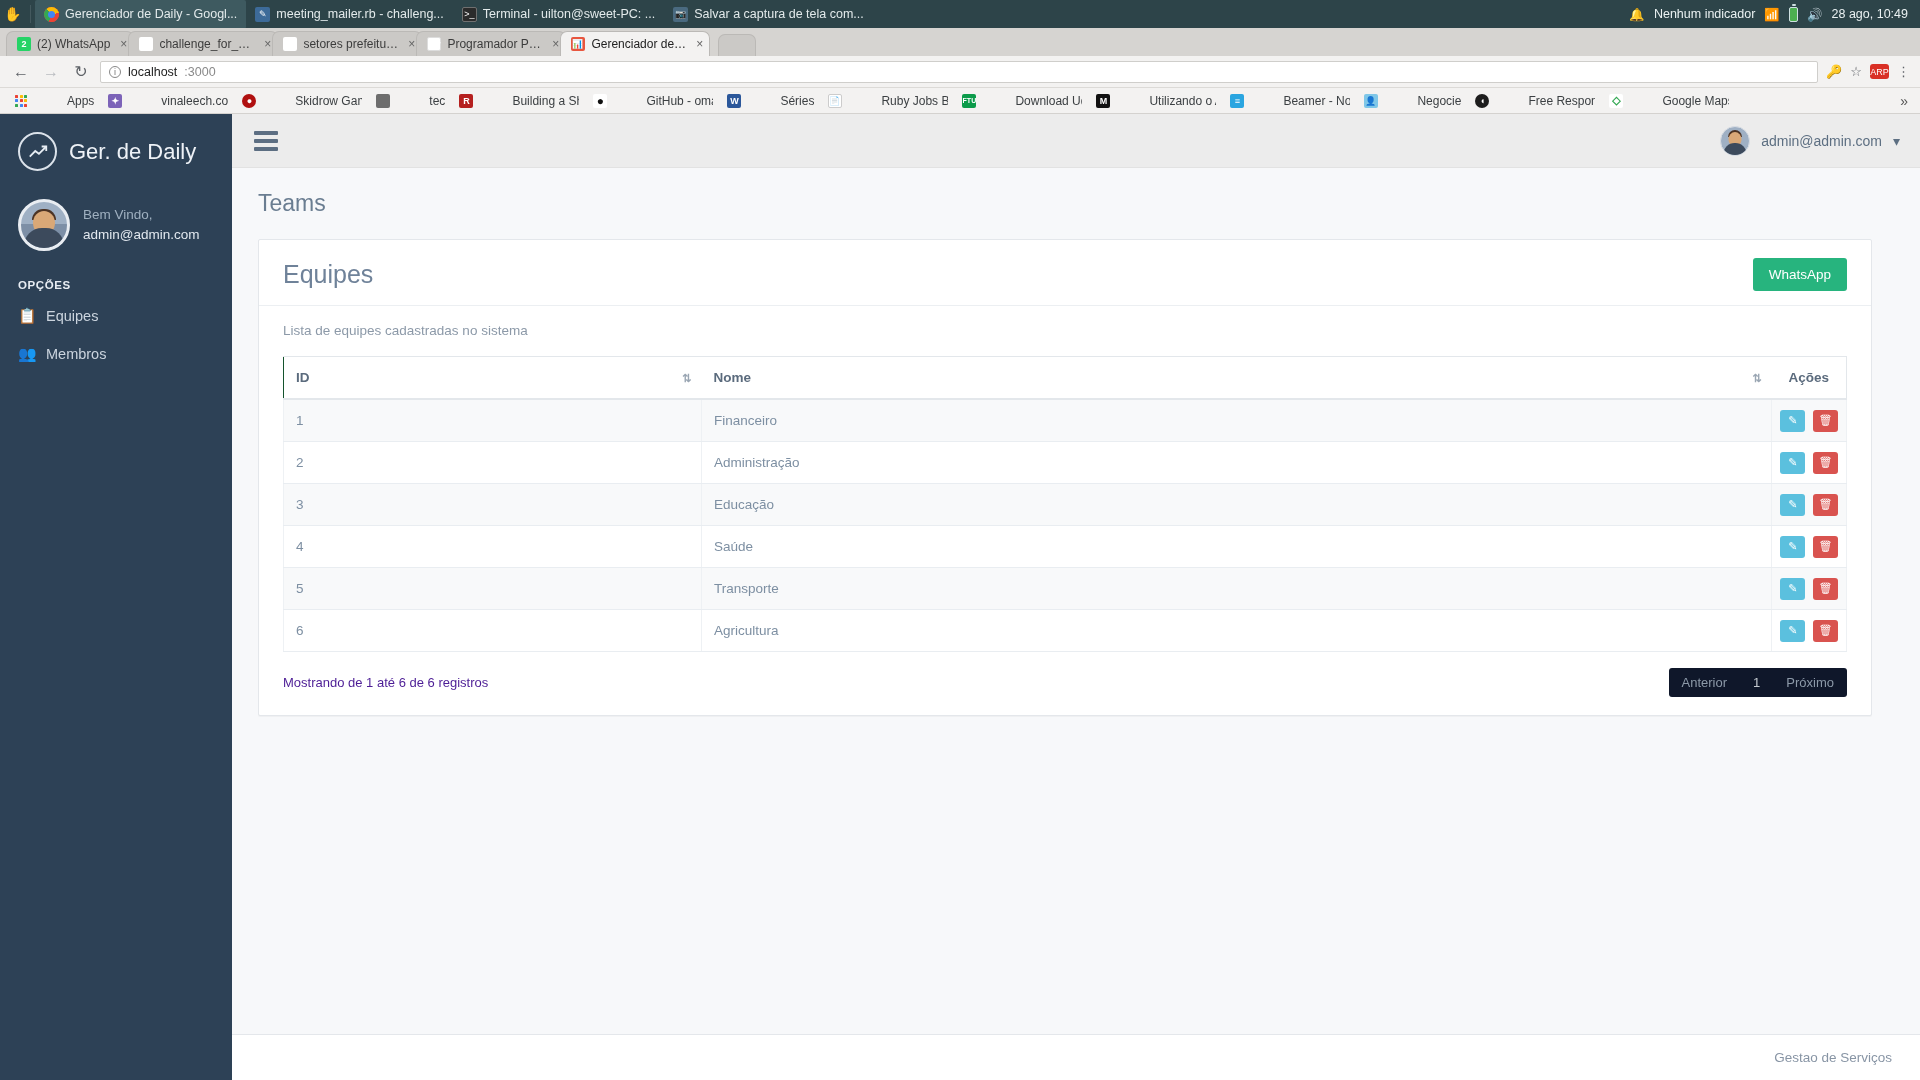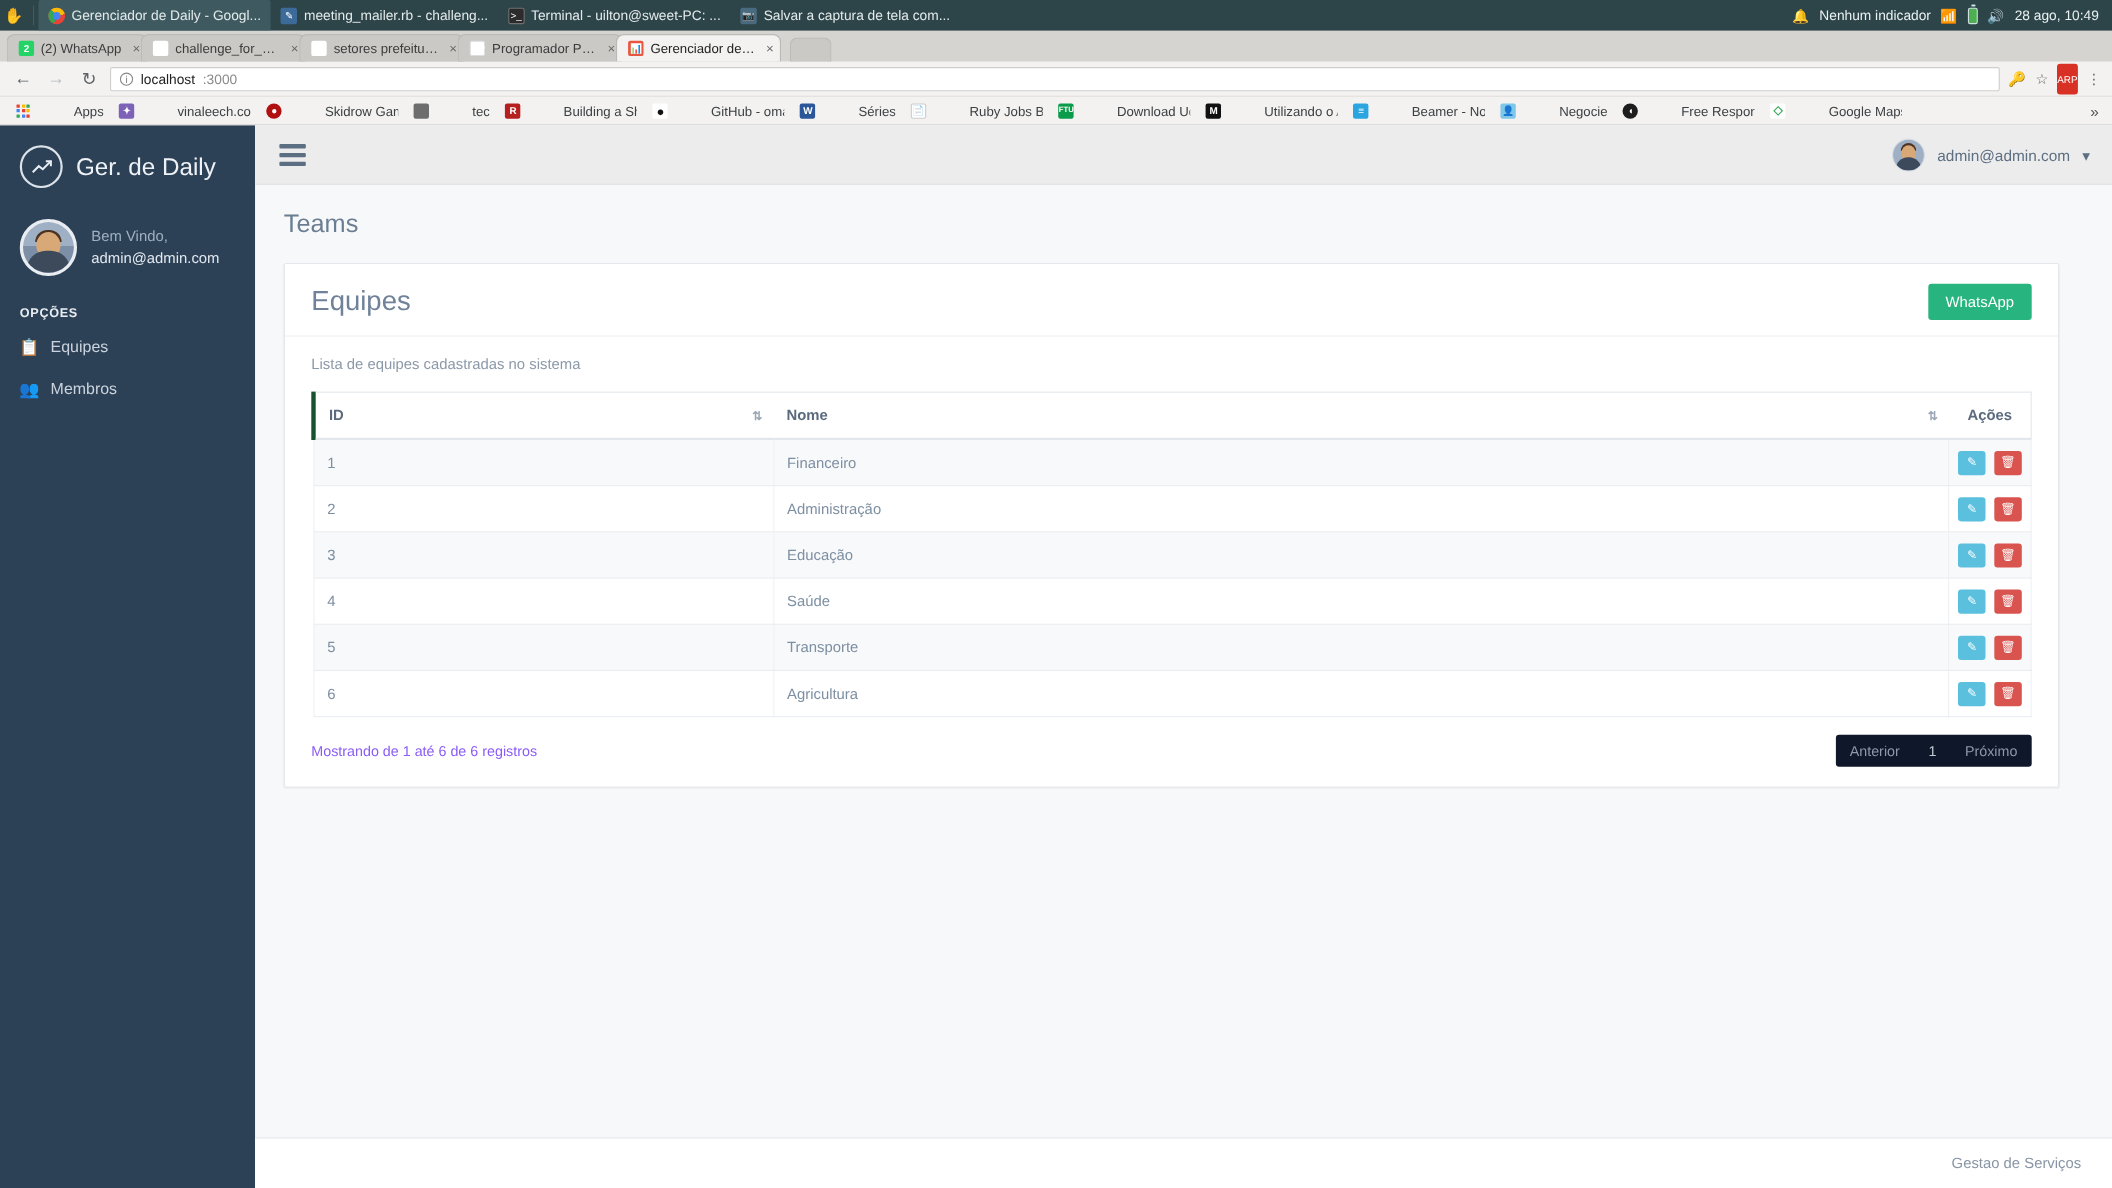--- a/index.html
+++ b/index.html
@@ -102,21 +102,21 @@
     padding: 0 8px; font-size: 12.5px; color: #444;
   }
   .omni-info {
     width: 12px; height: 12px; border: 1.2px solid #888; border-radius: 50%;
     font-size: 9px; color: #777; display:flex; align-items:center; justify-content:center;
   }
   .omni-host { color: #222; }
   .omni-port { color: #8a8a8a; }
   .tb-ic { font-size: 13px; color: #5f6368; }
   .tb-avatar {
-    width: 19px; height: 28px; background: #d93025; border-radius: 3px;
+    width: 19px; height: 15px; background: #d93025; border-radius: 3px;
     color: #fff; font-size: 9px; display:flex; align-items:center; justify-content:center;
   }
 
   #bookmarks-bar {
     height: 26px; background: #f3f2f1;
     display: flex; align-items: center; gap: 2px;
     padding: 0 8px; border-bottom: 1px solid #d4d2cf;
     overflow: hidden;
   }
   .bm {
@@ -245,21 +245,21 @@
     width: 148px; height: 27px; border: 1px solid #ccd2d9; border-radius: 3px;
     font-family: inherit; font-size: 13px; padding: 0 8px; color: #555;
   }
 
   table.dt { width: 100%; border-collapse: collapse; }
   table.dt thead th {
     text-align: left; font-size: 13.5px; color: #5b6b7d; font-weight: bold;
     padding: 13px 12px; border-bottom: 2px solid #e3e7eb; border-top: 1px solid #e3e7eb;
     position: relative;
   }
-  table.dt thead th:first-child { border-left: 4px solid #14532d; }
+  table.dt thead th:first-child { border-left: 1px solid #14532d; }
   table.dt thead th:last-child { border-right: 1px solid #e3e7eb; }
   table.dt thead th.col-id { width: 418px; }
   table.dt thead th.col-acoes { width: 70px; text-align: center; }
   .sort-ic { position: absolute; right: 12px; top: 50%; transform: translateY(-50%);
      font-size: 11px; color: #9aa6b3; letter-spacing: -2px; }
   table.dt tbody td {
     font-size: 13.5px; color: #7d8fa2; padding: 13px 12px;
     border-bottom: 1px solid #e9edf1; border-right: 1px solid #eef1f4;
   }
   table.dt tbody td:first-child { border-left: 1px solid #eef1f4; }
@@ -267,21 +267,21 @@
   table.dt tbody td.acts { text-align: center; white-space: nowrap; padding: 8px 6px; }
   .act-btn {
     width: 25px; height: 22px; border: none; border-radius: 3px;
     display: inline-flex; align-items: center; justify-content: center;
     color: #fff; font-size: 11px; margin: 0 2px; vertical-align: middle;
   }
   .act-edit { background: #5bc0de; }
   .act-del { background: #d9534f; }
 
   .dt-footer { display: flex; align-items: center; justify-content: space-between; padding: 16px 0 6px 0; }
-  .dt-info { font-size: 13px; color: #8b5cf6; }
+  .dt-info { font-size: 13px; color: #4c1d95; }
   .dt-pager { display: flex; align-items: flex-start; background: #0f172a; border-radius: 3px; overflow: hidden; }
   .pg { padding: 7px 13px; font-size: 13px; color: #8c99a8; }
   .pg.num { color: #c3c9cf; }
 
   #app-footer {
     height: 46px; border-top: 1px solid #e4e7eb; background: #fff;
     display: flex; align-items: center; justify-content: flex-end;
     padding-right: 28px; font-size: 13.5px; color: #8895a5;
   }
 </style>

